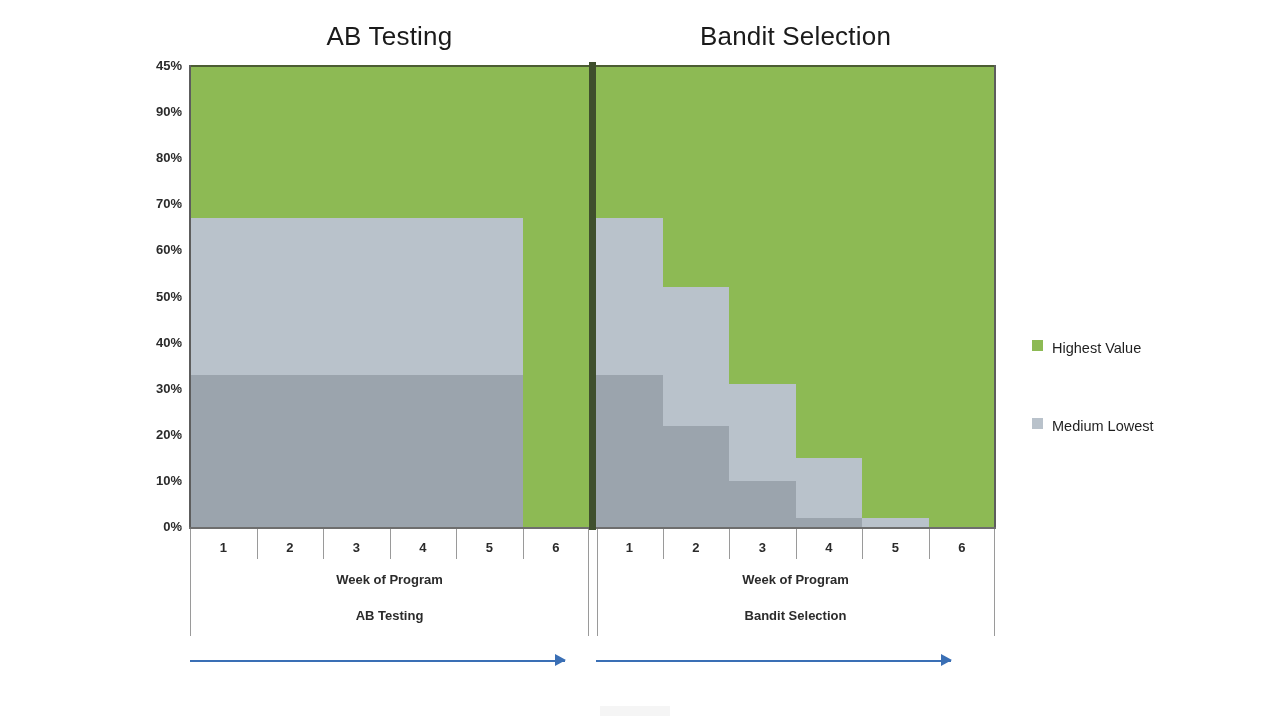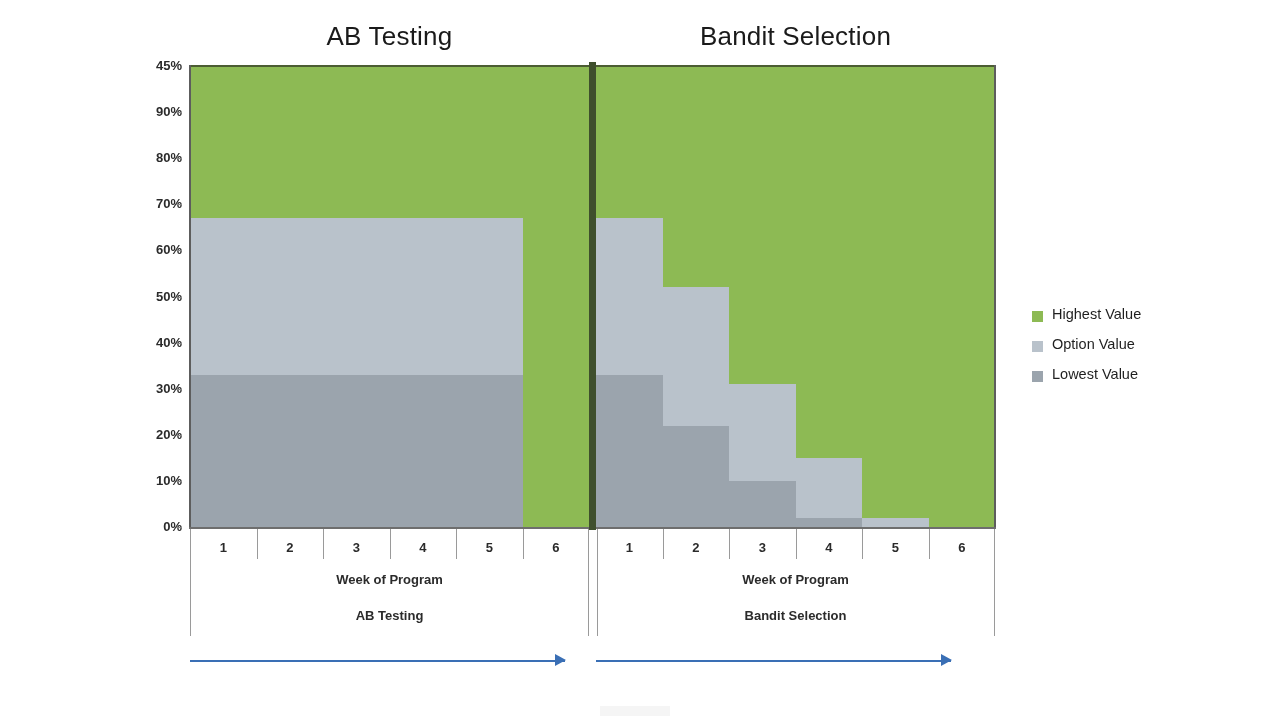--- a/index.html
+++ b/index.html
@@ -103,21 +103,21 @@
   .arrow-head{
     position:absolute;right:-1px;top:4px;
     width:0;height:0;
     border-top:6px solid transparent;
     border-bottom:6px solid transparent;
     border-left:11px solid #3a6fb5;
   }
 
   
   #legend{position:absolute;left:1032px;top:292px;width:170px;}
-  .legend-row{display:flex;align-items:flex-end;height:30px;}
+  .legend-row{display:flex;align-items:flex-start;height:30px;margin-top:48px;}
   .legend-swatch{width:11px;height:11px;margin-right:9px;flex:0 0 auto;}
   .legend-text{font-size:14.5px;color:#1f1f1f;white-space:nowrap;}
 
   
   #bottom-smudge{
     position:absolute;left:600px;top:706px;width:70px;height:10px;
     background:#f2f2f2;opacity:.8;
   }
 </style>
 </head>
@@ -245,22 +245,18 @@
     <div class="arrow-head"></div>
   </div>
 
   <div id="legend">
       <div class="legend-row">
         <span class="legend-swatch" style="background: rgb(141, 186, 84);"></span>
         <span class="legend-text">Highest Value</span>
       </div>
       <div class="legend-row">
         <span class="legend-swatch" style="background: rgb(185, 194, 203);"></span>
-        <span class="legend-text">Option Value</span>
-      </div>
-      <div class="legend-row">
-        <span class="legend-swatch" style="background: rgb(155, 164, 173);"></span>
-        <span class="legend-text">Lowest Value</span>
+        <span class="legend-text">Medium Lowest</span>
       </div>
     </div>
 
   <div id="bottom-smudge"></div>
 </div>
 
 </body></html>

